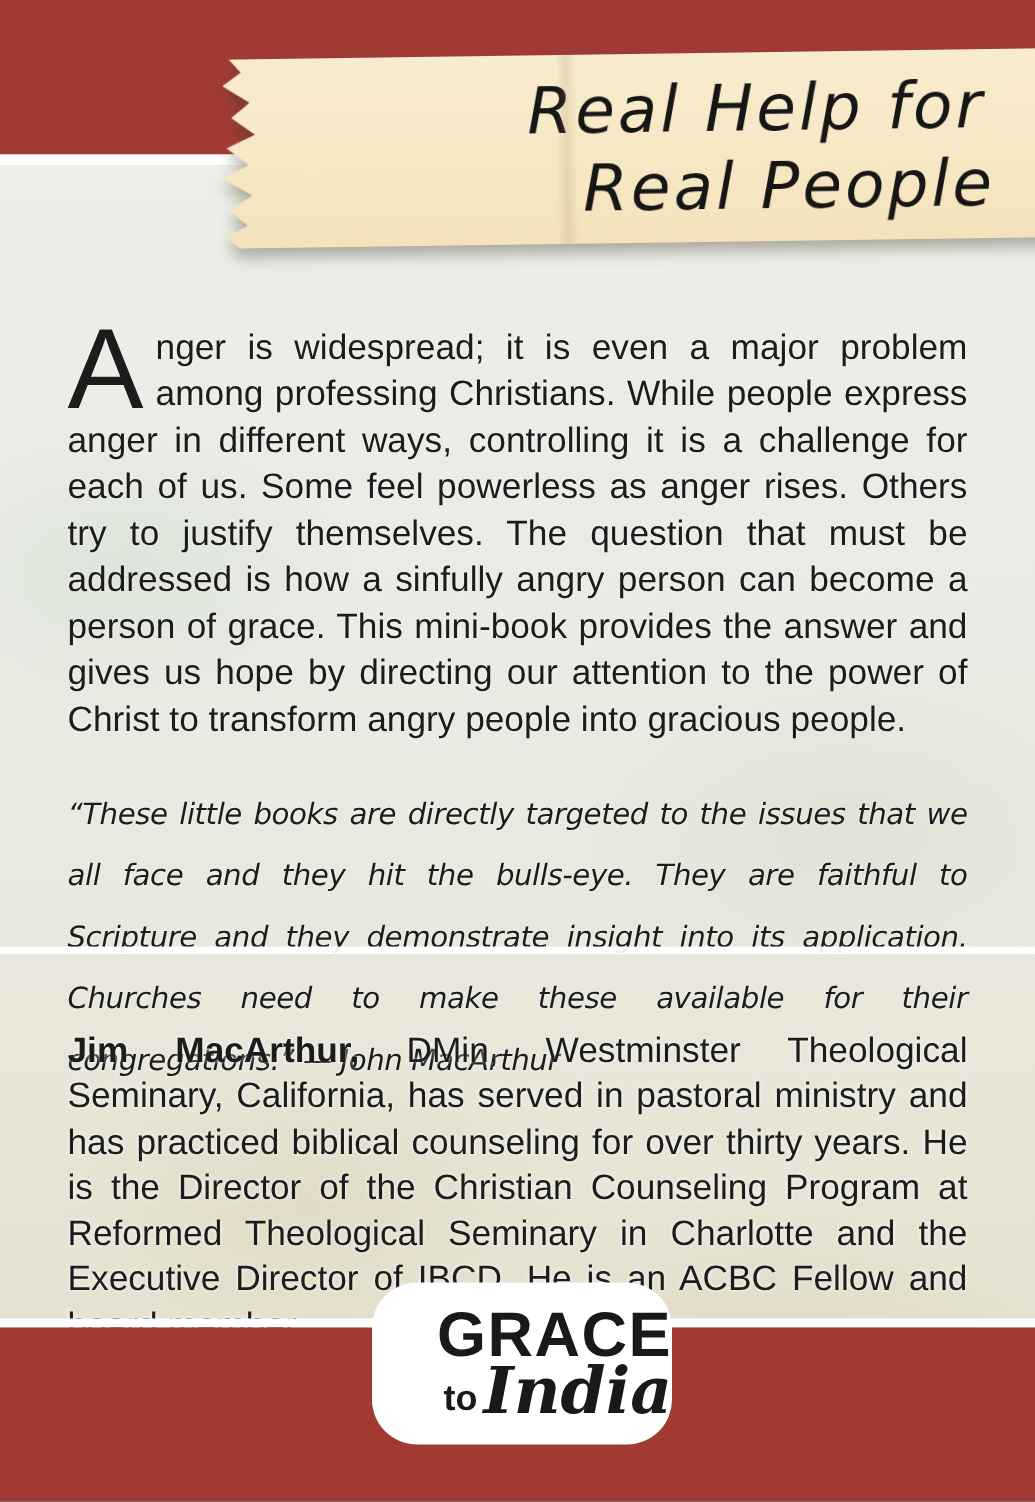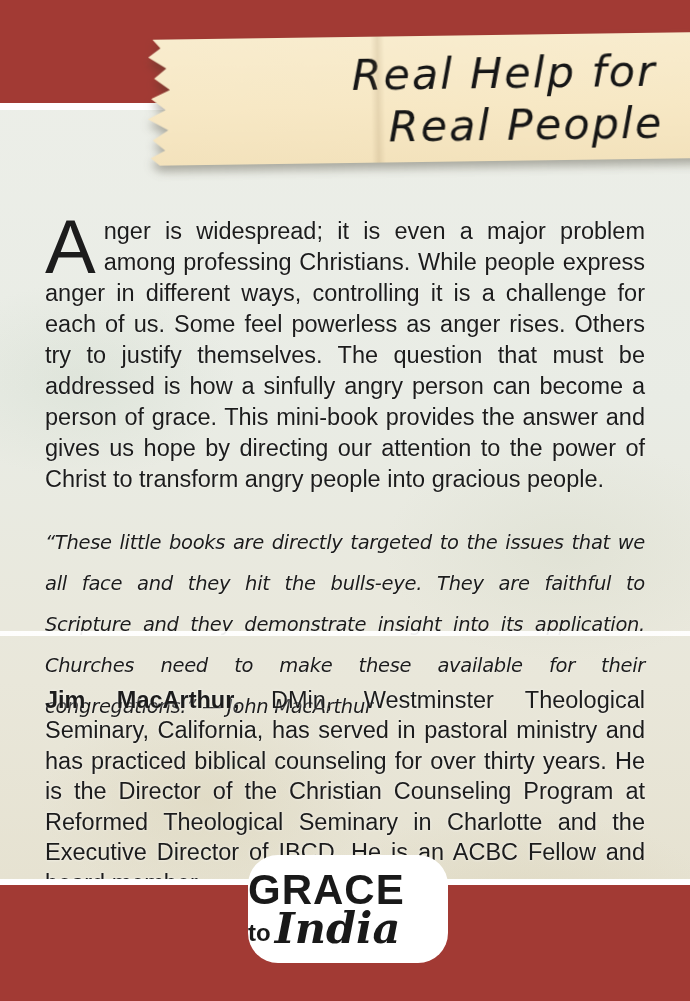--- a/index.html
+++ b/index.html
@@ -84,21 +84,21 @@
     font-size:23.5px;line-height:30.5px;
     text-align:justify;
     text-shadow:0 0 3px rgba(255,255,255,.8);
   }
   .bio .name{font-weight:bold;}
 
   .logo{
     position:absolute;left:248px;top:855px;width:200px;height:108px;
     background:#ffffff;border-radius:30px;
     z-index:6;
-    display:flex;flex-direction:column;align-items:flex-start;justify-content:center;
+    display:flex;flex-direction:column;align-items:flex-end;justify-content:center;
     color:#191919;
   }
   .logo .grace{
     font-family:"Liberation Sans",sans-serif;
     font-weight:800;font-size:42px;line-height:40px;letter-spacing:1px;
   }
   .logo .to-india{
     display:flex;align-items:flex-end;gap:4px;margin-top:-2px;
   }
   .logo .to{

